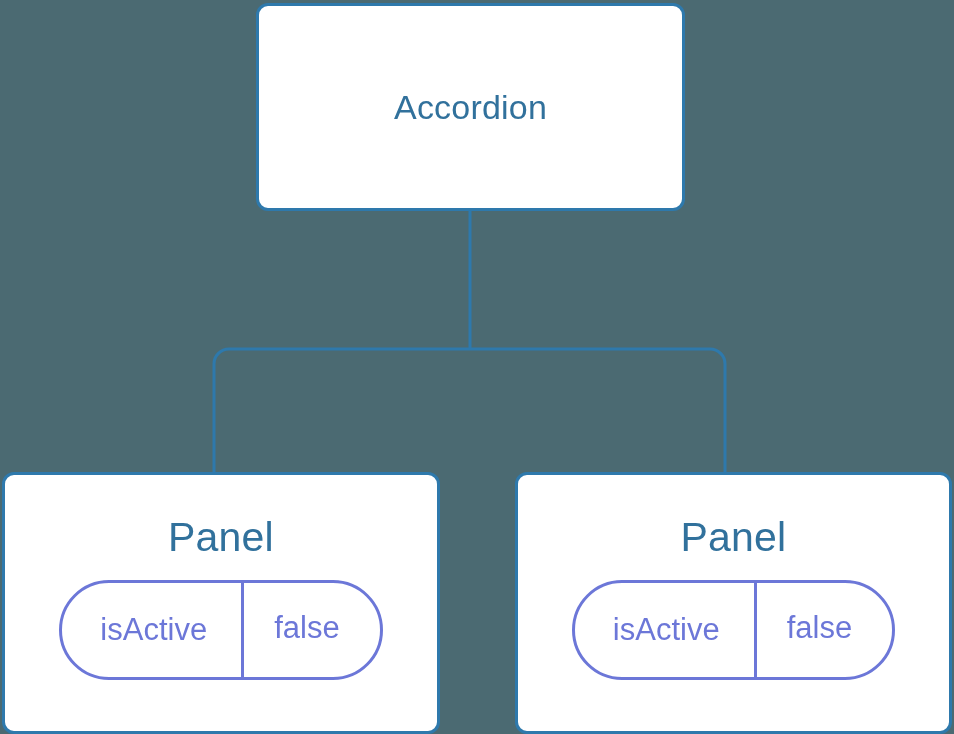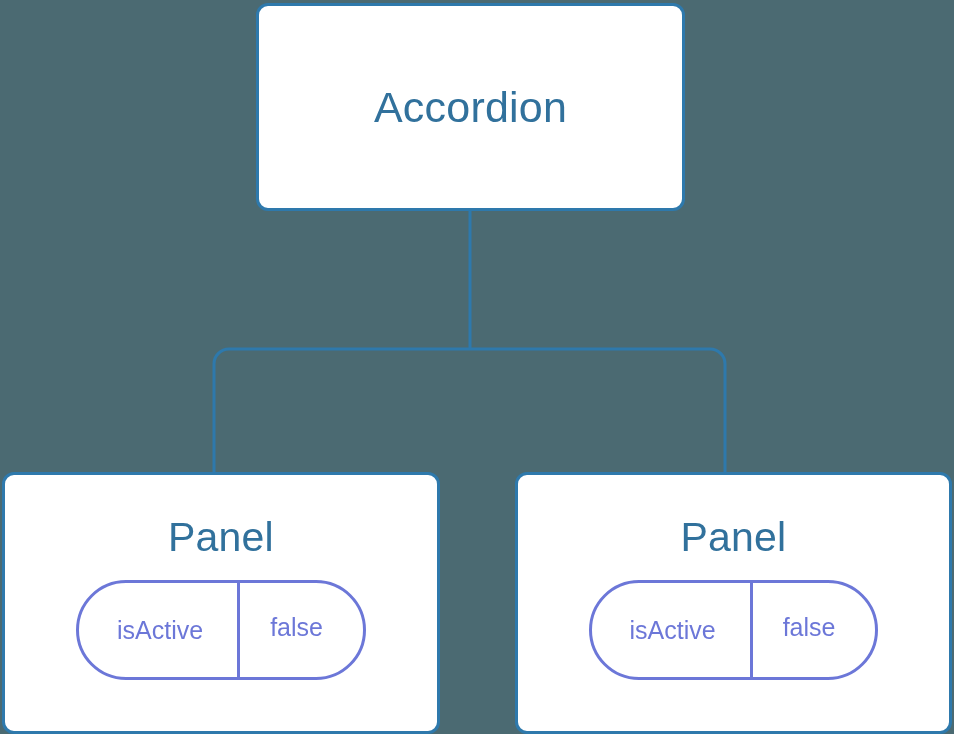--- a/index.html
+++ b/index.html
@@ -35,21 +35,21 @@
     background: #ffffff;
     border: 3px solid #2e79ac;
     border-radius: 12px;
     display: flex;
     flex-direction: column;
     align-items: center;
   }
 
   .node-title {
     color: #31719c;
-    font-size: 43px;
+    font-size: 34px;
     font-weight: 400;
     letter-spacing: 0.2px;
     white-space: nowrap;
   }
 
   
   .node.root {
     left: 256px;
     top: 3px;
     width: 429px;
@@ -83,21 +83,21 @@
     border-radius: 50px;
     background: #ffffff;
     box-sizing: border-box;
     overflow: hidden;
   }
   .prop-key, .prop-val {
     display: flex;
     align-items: center;
     justify-content: center;
     color: #6c77d8;
-    font-size: 25px;
+    font-size: 31px;
     white-space: nowrap;
     box-sizing: border-box;
   }
   .prop-key {
     padding: 0 34px 0 38px;
     border-right: 3px solid #6c77d8;
   }
   .prop-val {
     padding: 0 40px 5px 30px;
   }

